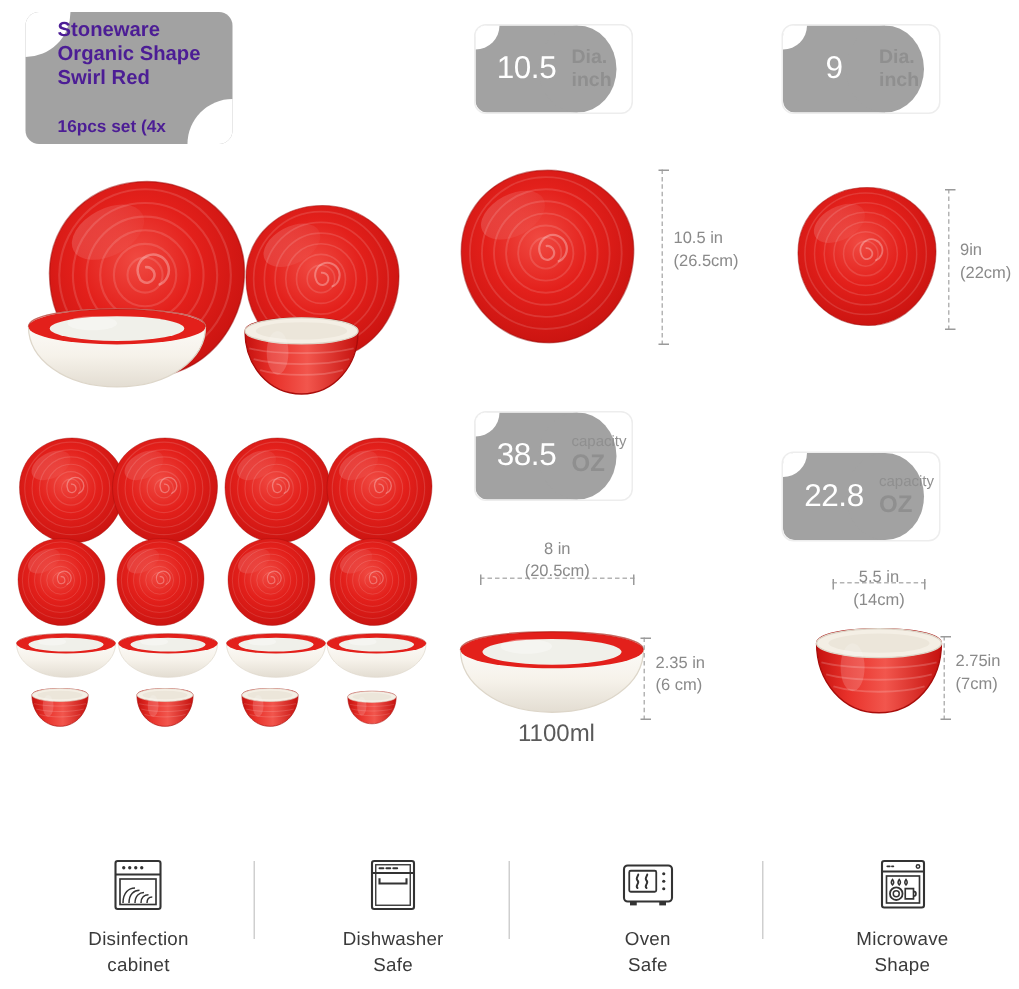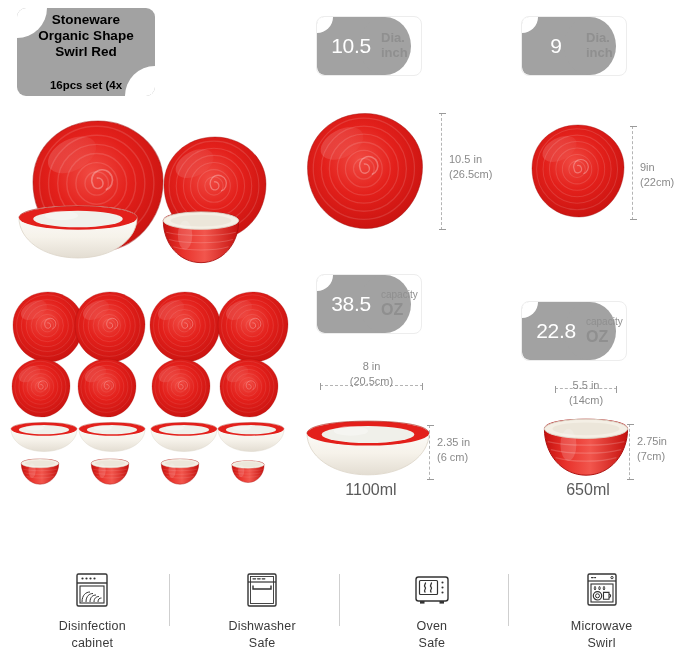--- a/index.html
+++ b/index.html
@@ -39,22 +39,21 @@
   }
   .title-badge .cut-br {
     position: absolute;
     right: -30px; bottom: -30px;
     width: 60px; height: 60px;
     background: #ffffff;
     border-radius: 50%;
   }
   .title-badge .title-text {
     position: relative;
-    text-align: center;
-    color: #000000;
+    color: #4c1d95;
     font-weight: bold;
     line-height: 1.18;
     padding: 0 4px;
     z-index: 2;
   }
   .title-badge .t-l1, .title-badge .t-l2, .title-badge .t-l3 { font-size: 13.5px; display: block; }
   .title-badge .t-l4 { font-size: 11.5px; display: block; margin-top: 19px; }
 
   
   .spec-badge {
@@ -456,21 +455,20 @@
     <span class="l2">(14cm)</span>
   </div>
 
   <div class="vline" style="left:629px; top:424px; height:56px;"></div>
   <div class="meas-text" style="left:637px; top:434px;">
     <span>2.75in</span>
     <span class="l2">(7cm)</span>
   </div>
 
   <div class="vol-label" style="left:318px; top:481px; width:106px;">1100ml</div>
-  <div class="vol-label" style="left:536px; top:481px; width:104px;">650ml</div>
 
   <div class="features">
 
     <div class="feature">
       <svg class="ficon" viewBox="0 0 44 44">
         <rect x="7" y="6" width="30" height="32" rx="1.5" fill="none" stroke="#333" stroke-width="1.4"></rect>
         <line x1="7" y1="15" x2="37" y2="15" stroke="#333" stroke-width="1.4"></line>
         <rect x="10" y="18" width="24" height="17" fill="none" stroke="#333" stroke-width="1.1"></rect>
         <circle cx="12.5" cy="10.5" r="1.1" fill="#333"></circle>
         <circle cx="16.5" cy="10.5" r="1.1" fill="#333"></circle>
@@ -539,18 +537,18 @@
           <path d="M15 22 C13.4 20.4 15 18.3 15 18.3 C15 18.3 16.6 20.4 15 22 Z"></path>
           <path d="M19.5 22 C17.9 20.4 19.5 18.3 19.5 18.3 C19.5 18.3 21.1 20.4 19.5 22 Z"></path>
           <path d="M24 22 C22.4 20.4 24 18.3 24 18.3 C24 18.3 25.6 20.4 24 22 Z"></path>
         </g>
         <circle cx="17.5" cy="27.8" r="4.2" fill="none" stroke="#333" stroke-width="1.2"></circle>
         <circle cx="17.5" cy="27.8" r="2" fill="none" stroke="#333" stroke-width="1"></circle>
         <path d="M23.5 24.4 L29 24.4 L29 31.2 L23.5 31.2 Z" fill="none" stroke="#333" stroke-width="1.1"></path>
         <path d="M29 26.2 C31.2 26.2 31.2 29.4 29 29.4" fill="none" stroke="#333" stroke-width="1.1"></path>
       </svg>
       <div class="flabel">Microwave
-Swirl</div>
+Shape</div>
     </div>
 
   </div>
 
 </div>
 
 </body></html>

